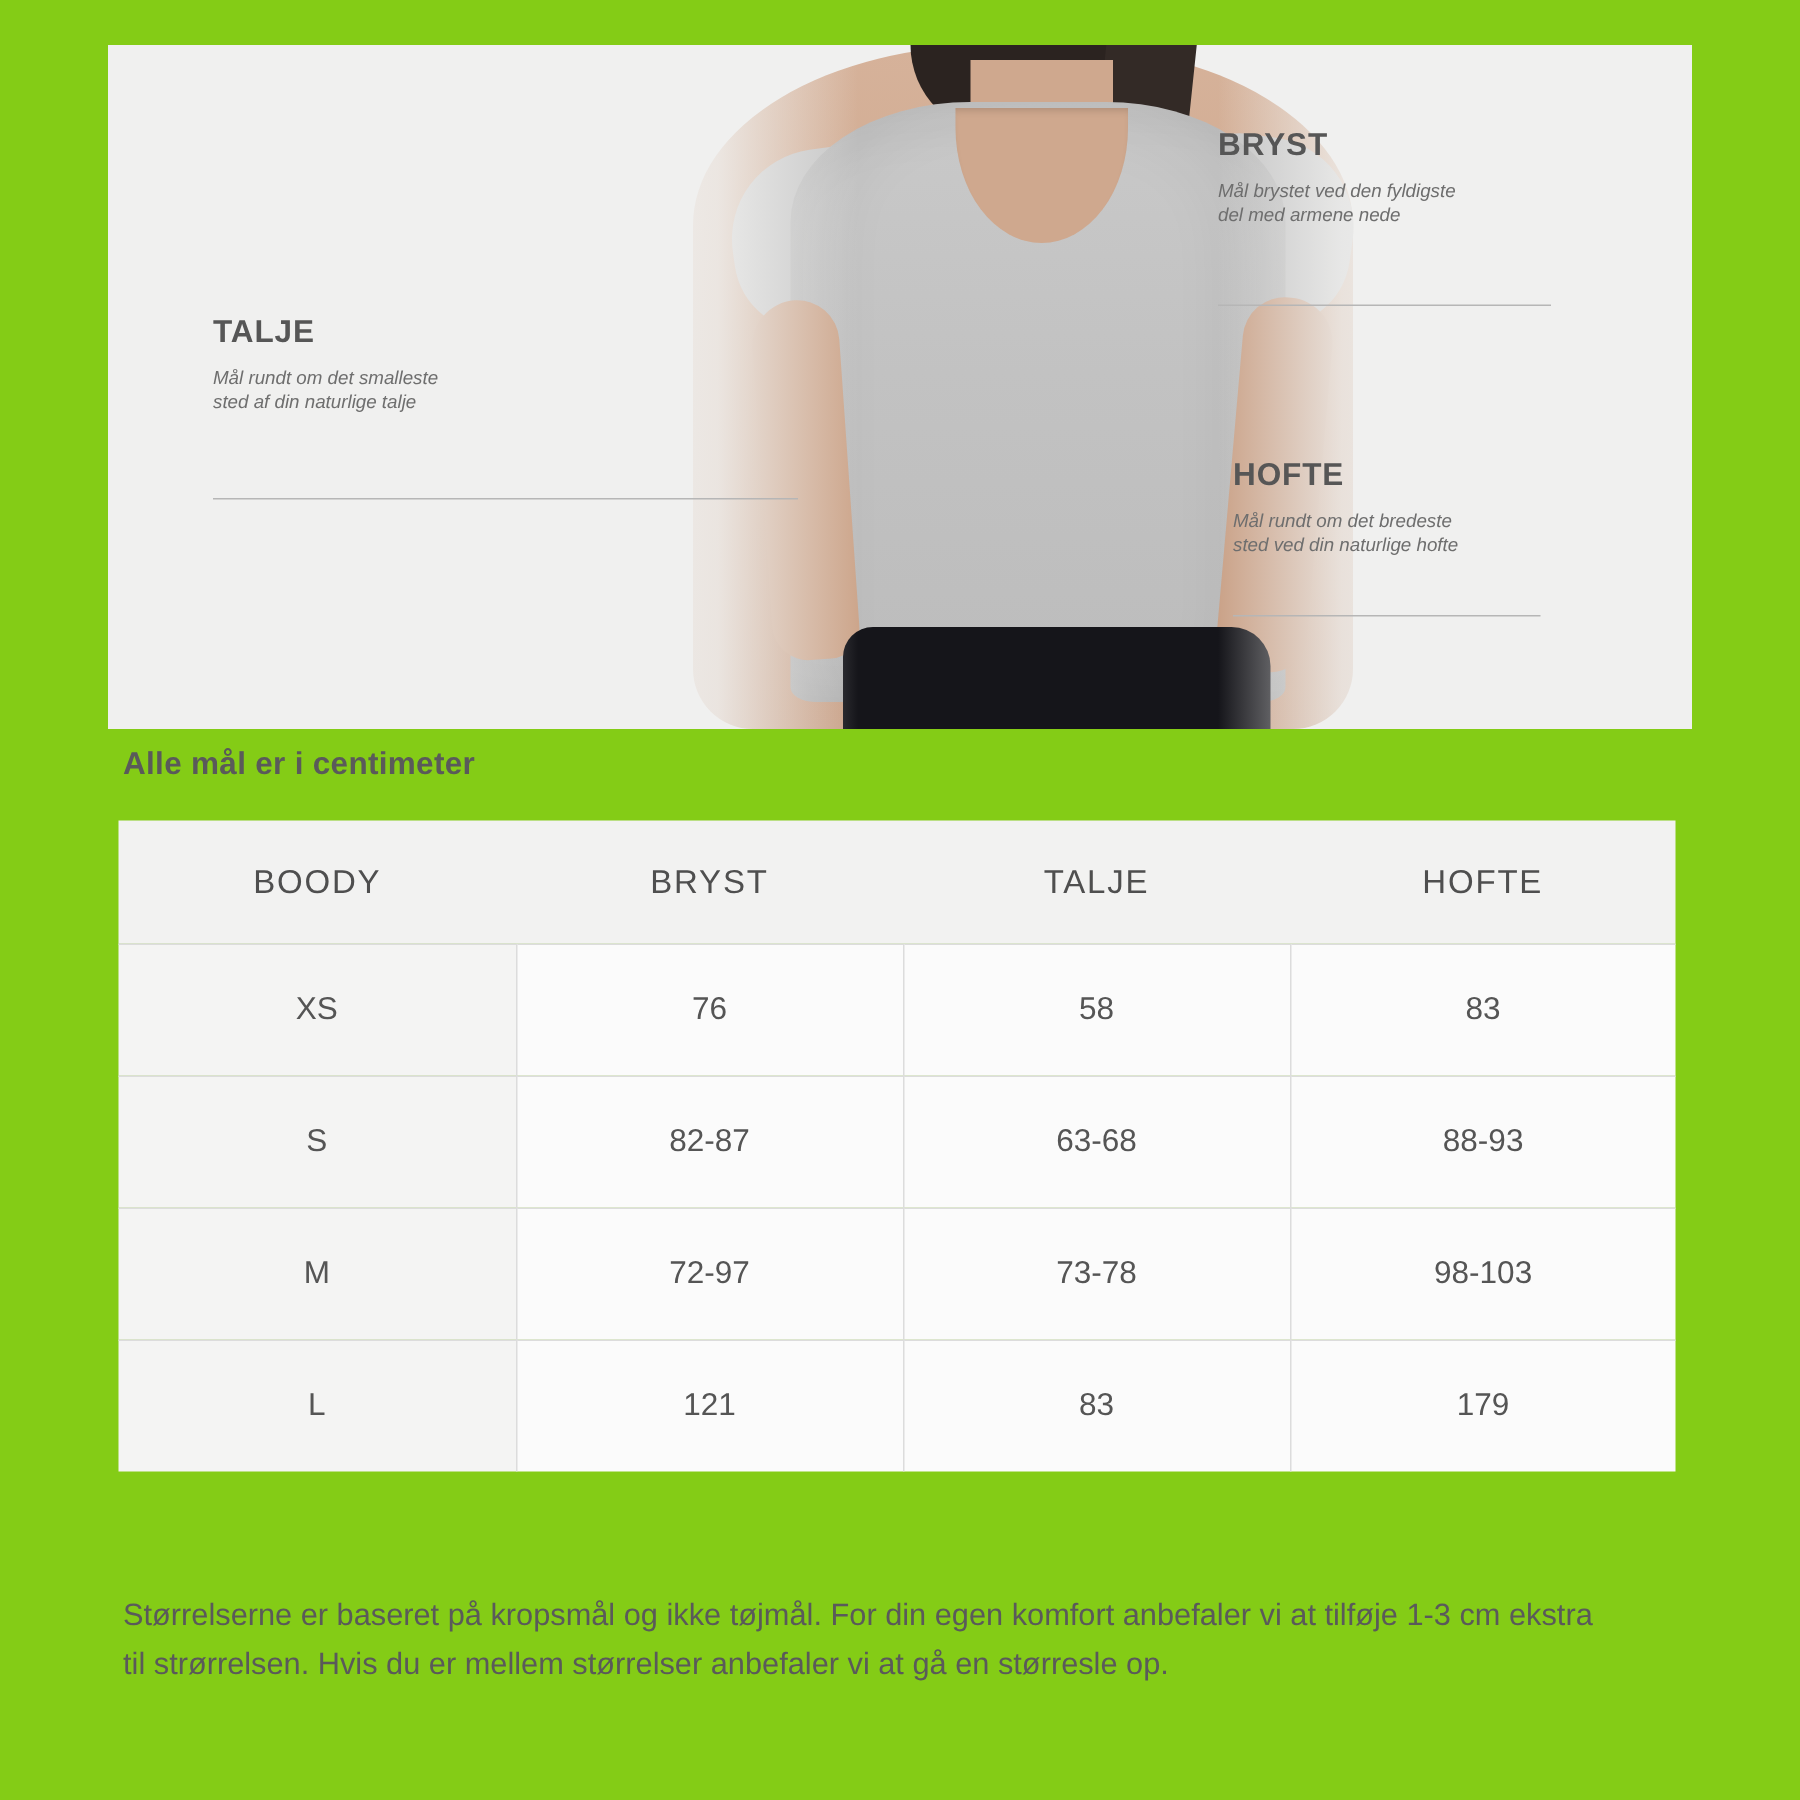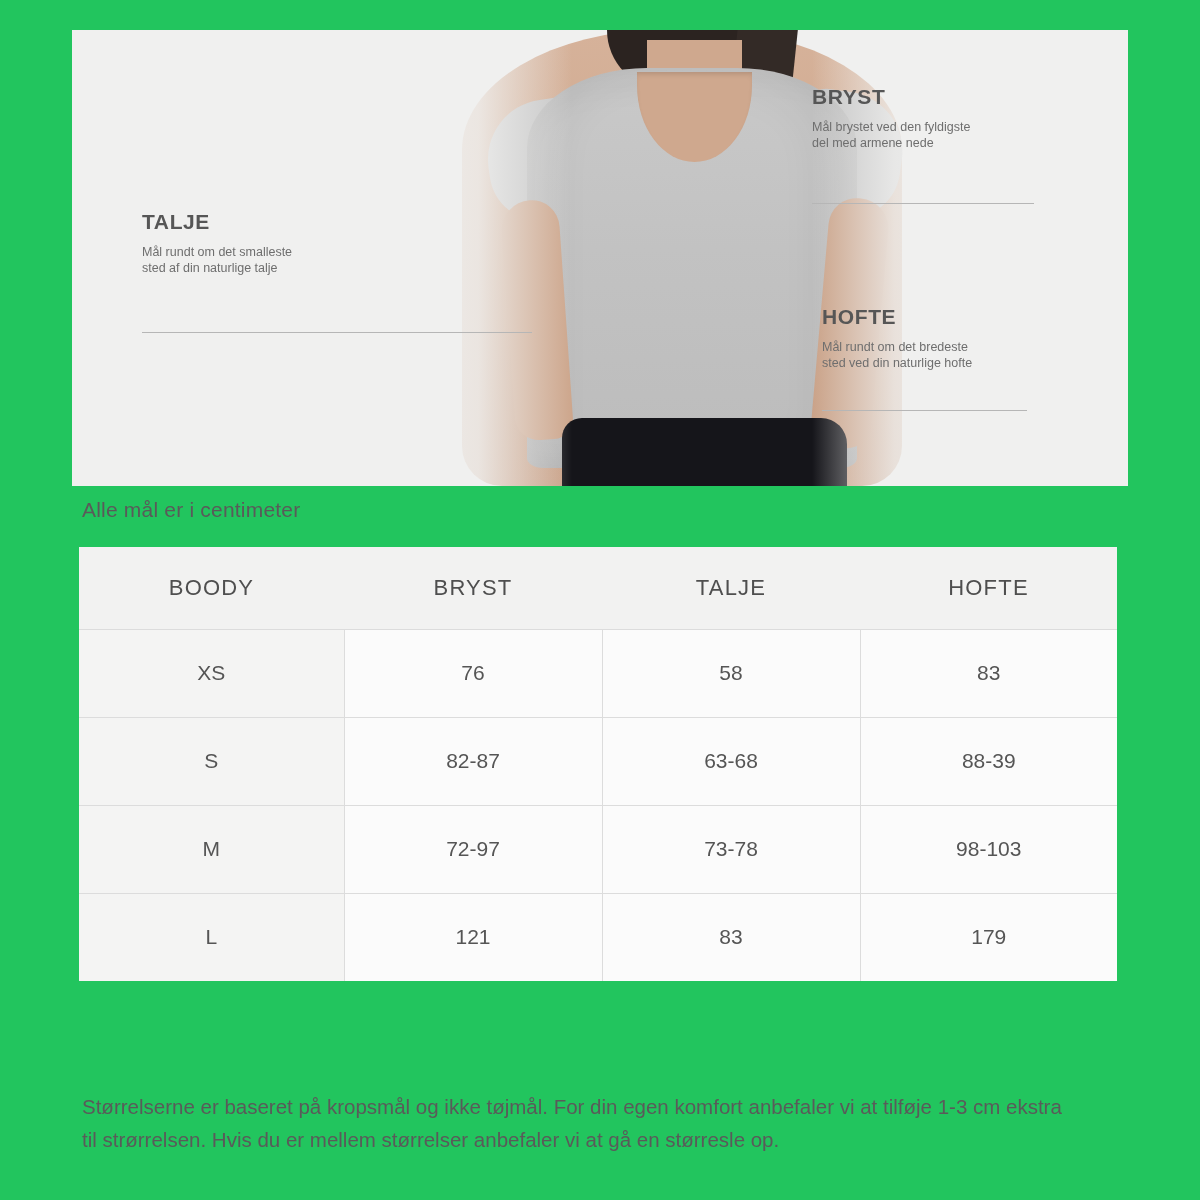--- a/index.html
+++ b/index.html
@@ -10,21 +10,21 @@
     height: 1200px;
     background: #ffffff;
     font-family: "Liberation Sans", sans-serif;
     color: #4a4a4a;
   }
 
   .page {
     position: relative;
     width: 1200px;
     height: 1200px;
-    background: #22c55e;
+    background: #84cc16;
   }
 
   
   .hero {
     position: absolute;
     left: 72px;
     top: 30px;
     width: 1056px;
     height: 456px;
     background: #f0f0ef;
@@ -169,20 +169,21 @@
     font-weight: bold;
     margin: 0 0 10px 0;
     white-space: nowrap;
   }
   .callout .c-desc {
     font-size: 12.5px;
     line-height: 16px;
     color: #6e6e6e;
     white-space: pre-line;
     margin: 0;
+    font-style: italic;
   }
   .leader {
     position: absolute;
     height: 1px;
     background: #b6b6b6;
   }
 
   #callout-bryst { left: 740px; top: 55px; text-align: left; }
   #callout-bryst .leader { left: 0; top: 118px; width: 222px; }
 
@@ -193,20 +194,21 @@
   #callout-hofte .leader { left: 0; top: 105px; width: 205px; }
 
   
   .caption {
     position: absolute;
     left: 82px;
     top: 498px;
     font-size: 21px;
     color: #5a5a5a;
     letter-spacing: .2px;
+    font-weight: bold;
   }
 
   
   table.size-table {
     position: absolute;
     left: 79px;
     top: 547px;
     width: 1038px;
     border-collapse: collapse;
     table-layout: fixed;
@@ -244,21 +246,21 @@
 
   col.c1 { width: 265px; }
   col.c2 { width: 258px; }
   col.c3 { width: 258px; }
   col.c4 { width: 257px; }
 
   
   .footnote {
     position: absolute;
     left: 82px;
-    top: 1090px;
+    top: 1060px;
     width: 1000px;
     font-size: 20.5px;
     line-height: 33px;
     color: #5a5a5a;
   }
 </style>
 </head>
 <body>
 
 <div class="page">
@@ -324,21 +326,21 @@
       <tr>
         <td class="size-col">XS</td>
         <td>76</td>
         <td>58</td>
         <td>83</td>
       </tr>
       <tr>
         <td class="size-col">S</td>
         <td>82-87</td>
         <td>63-68</td>
-        <td>88-39</td>
+        <td>88-93</td>
       </tr>
       <tr>
         <td class="size-col">M</td>
         <td>72-97</td>
         <td>73-78</td>
         <td>98-103</td>
       </tr>
       <tr>
         <td class="size-col">L</td>
         <td>121</td>

